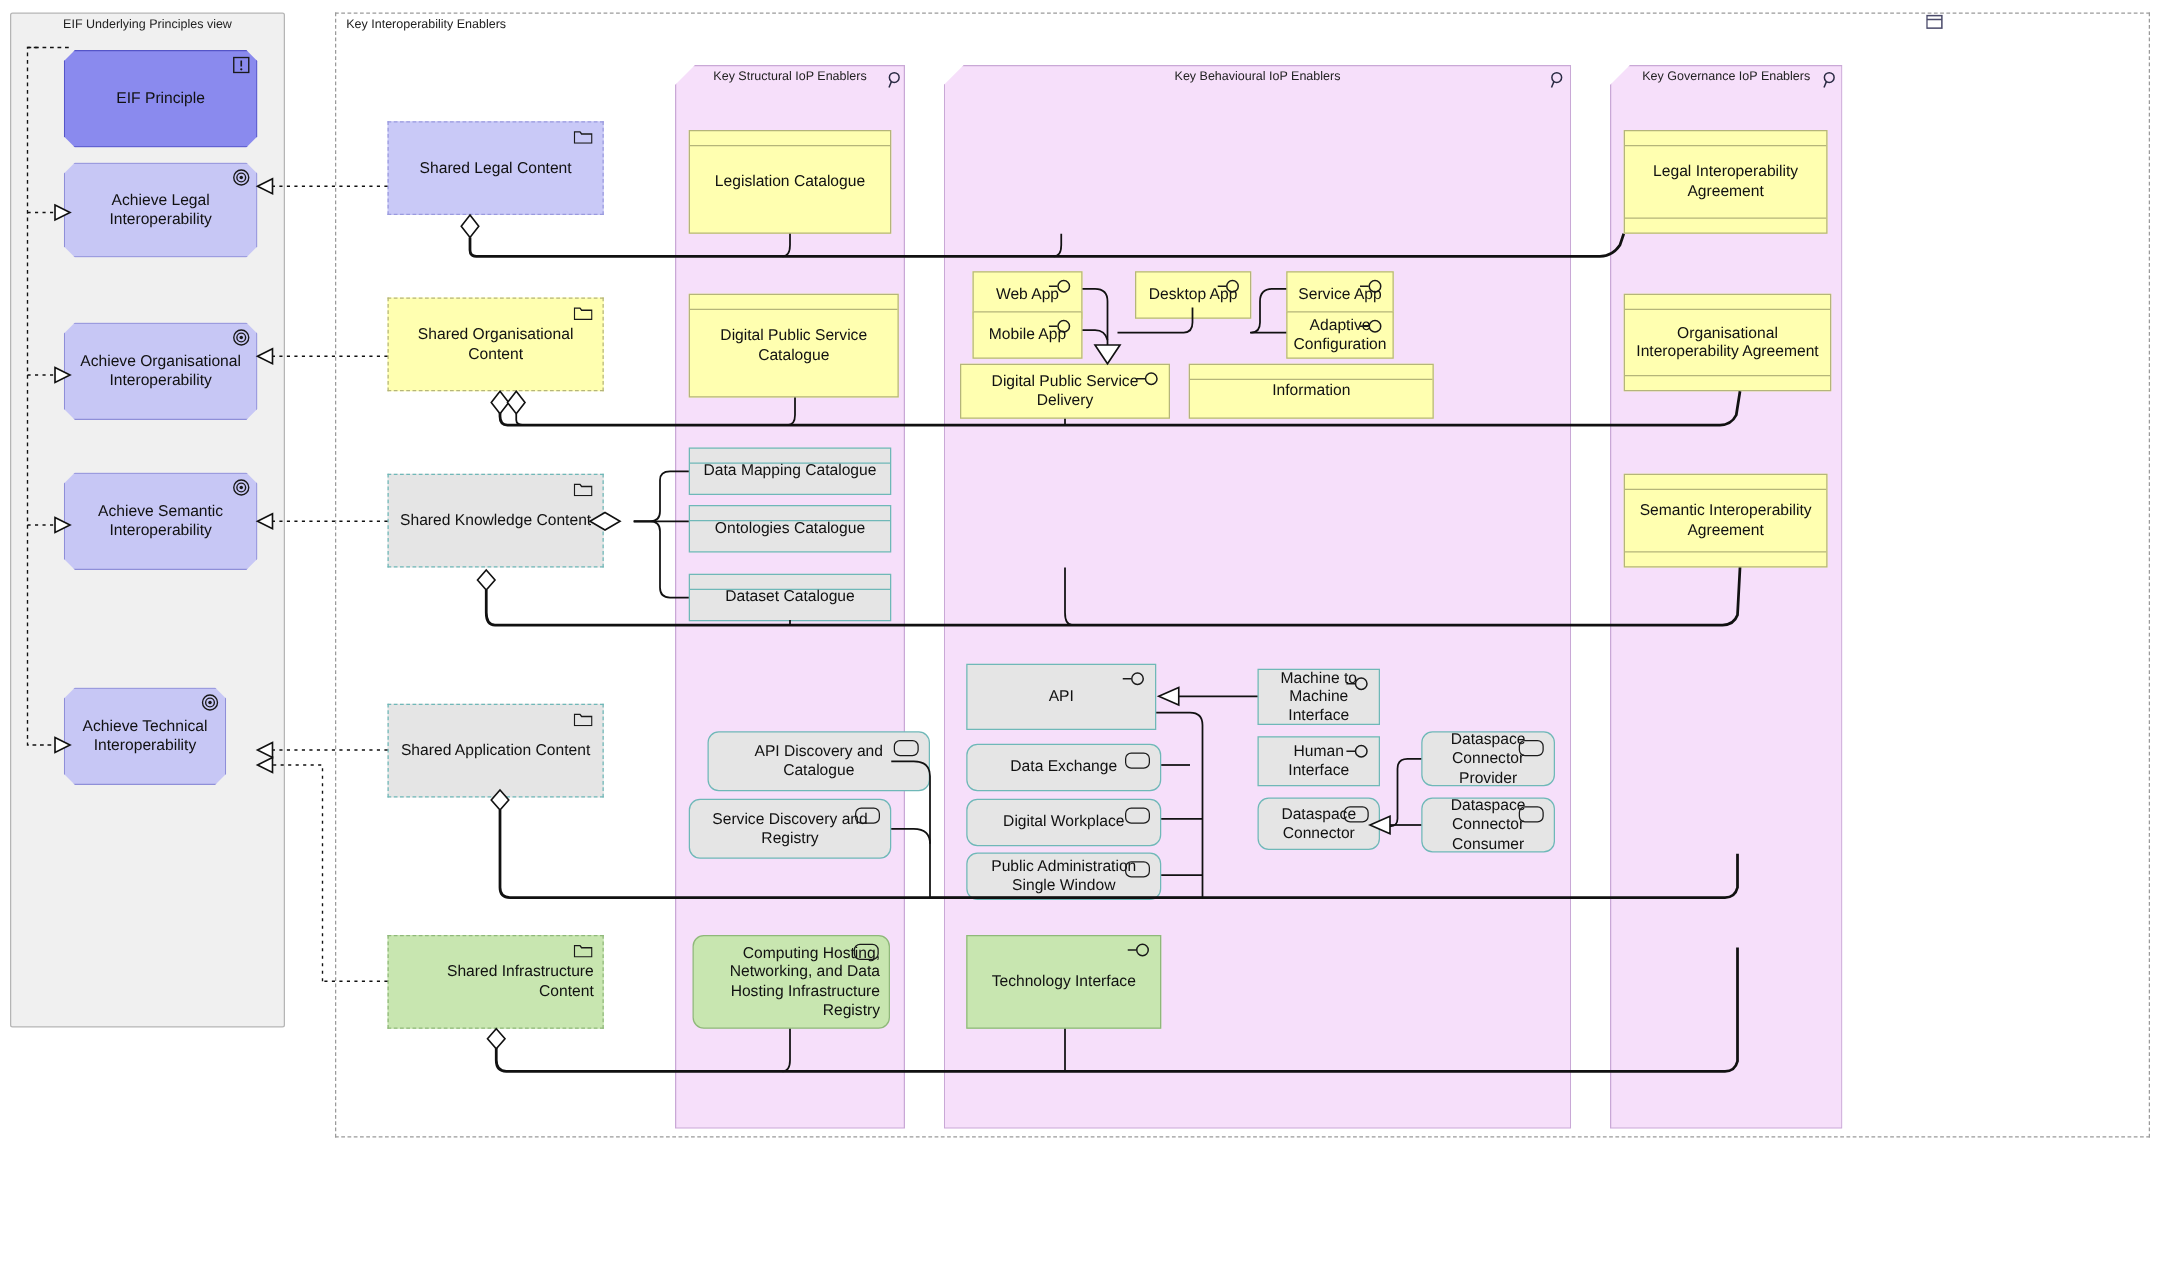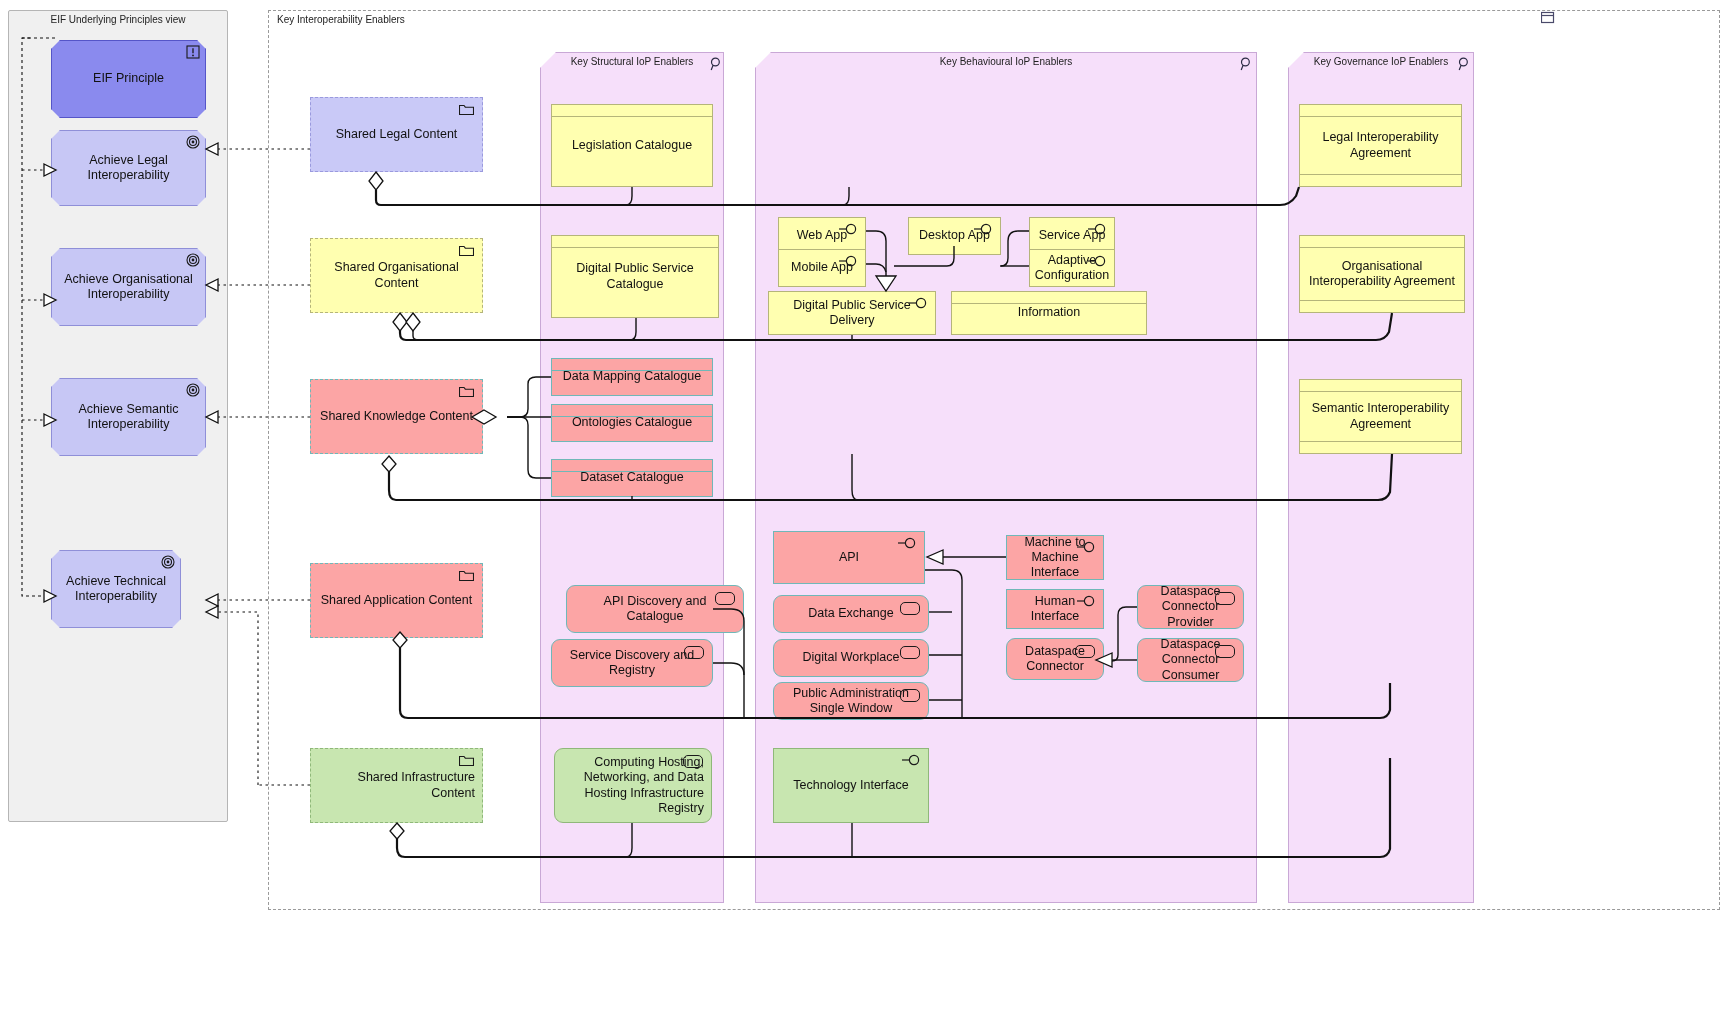--- a/index.html
+++ b/index.html
@@ -21,21 +21,21 @@
   .eifview{background:#f0f0f0;border:1px solid #b5b5b5;border-radius:2px;}
 
   
   .panel{background:#f6dffa;border:1px solid #c9a8d6;
          clip-path:polygon(16px 0, 100% 0, 100% 100%, 0 100%, 0 16px);}
 
   
   .f-motiv-dark{background:#8a8aee;border:1px solid #5555c8;}
   .f-motiv{background:#c7c7f5;border:1px solid #8f8fd8;}
   .f-biz{background:#ffffb0;border:1px solid #b5b57a;}
-  .f-app{background:#fca5a5;border:1px solid #6fb8b8;}
+  .f-app{background:#e5e5e5;border:1px solid #6fb8b8;}
   .f-tech{background:#c8e6b0;border:1px solid #8fb87a;text-align:right;}
   .f-motiv-soft{background:#c9c9f7;border:1px solid #9a9ade;}
 
   .oct{clip-path:polygon(9px 0,calc(100% - 9px) 0,100% 9px,100% calc(100% - 9px),calc(100% - 9px) 100%,9px 100%,0 calc(100% - 9px),0 9px);}
   .rounded{border-radius:9px;}
   .dash{border-style:dashed !important;}
 
   
   .objbar::before{content:"";position:absolute;left:0;right:0;top:11px;height:1px;background:#b5b57a;}
   .objbar.app::before{background:#6fb8b8;}
@@ -98,21 +98,21 @@
     <span class="ic">
       <svg width="14" height="14" viewBox="0 0 14 14">
           <circle cx="7" cy="7" r="6" fill="none" stroke="#1a1a1a" stroke-width="1.1"></circle>
           <circle cx="7" cy="7" r="3.5" fill="none" stroke="#1a1a1a" stroke-width="1.1"></circle>
           <circle cx="7" cy="7" r="1.4" fill="#1a1a1a"></circle>
         </svg>
     </span>
     <span class="lbl">Achieve Legal Interoperability</span>
   </div>
 
-  <div class="node oct f-motiv" style="left:51px;top:248px;width:155px;height:78px;">
+  <div class="node oct f-motiv" style="left:51px;top:258px;width:155px;height:78px;">
     <span class="ic">
       <svg width="14" height="14" viewBox="0 0 14 14">
           <circle cx="7" cy="7" r="6" fill="none" stroke="#1a1a1a" stroke-width="1.1"></circle>
           <circle cx="7" cy="7" r="3.5" fill="none" stroke="#1a1a1a" stroke-width="1.1"></circle>
           <circle cx="7" cy="7" r="1.4" fill="#1a1a1a"></circle>
         </svg>
     </span>
     <span class="lbl">Achieve Organisational Interoperability</span>
   </div>
 

